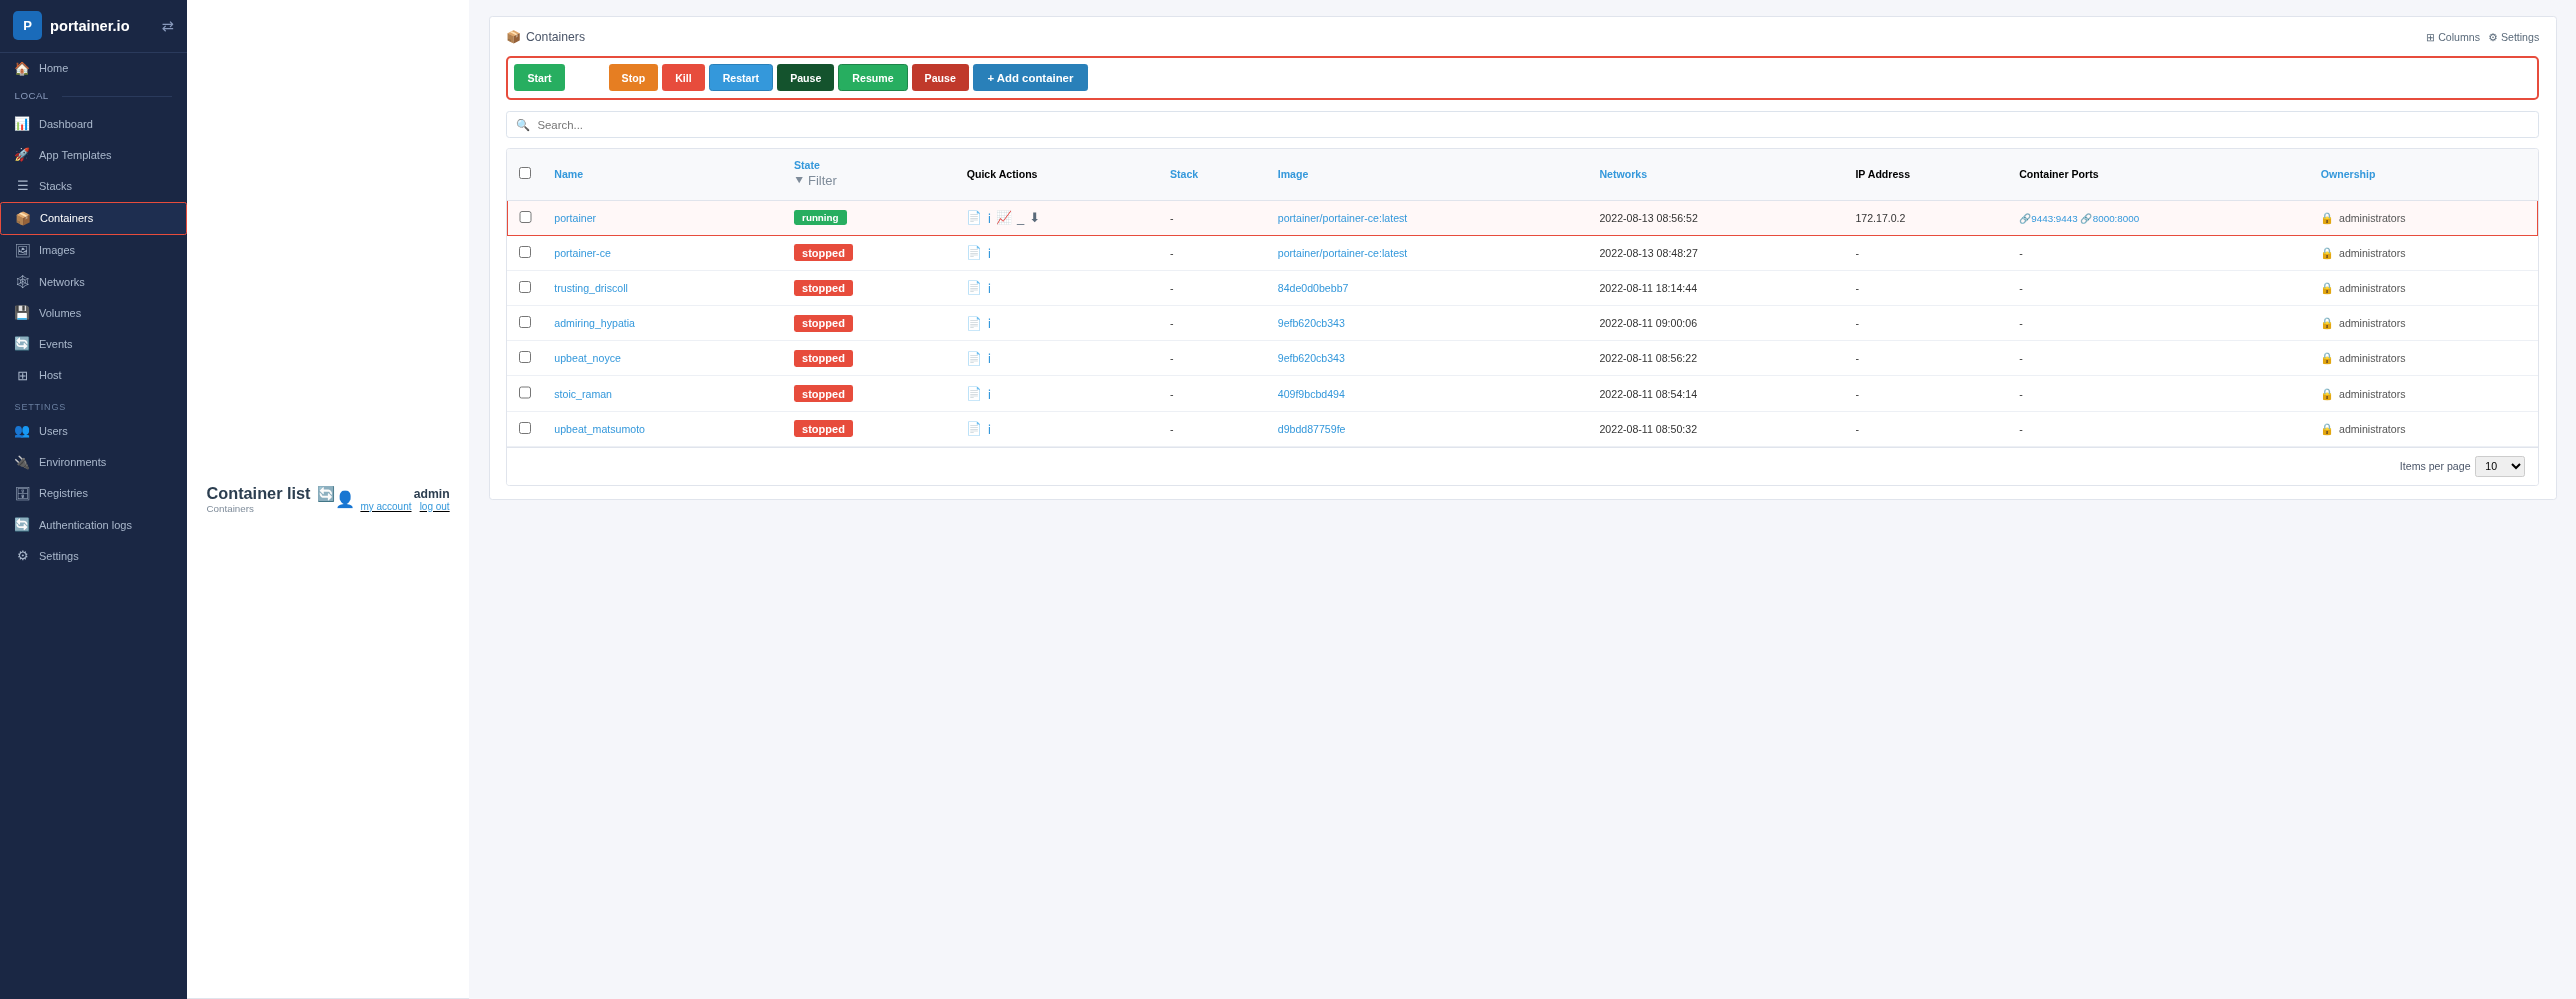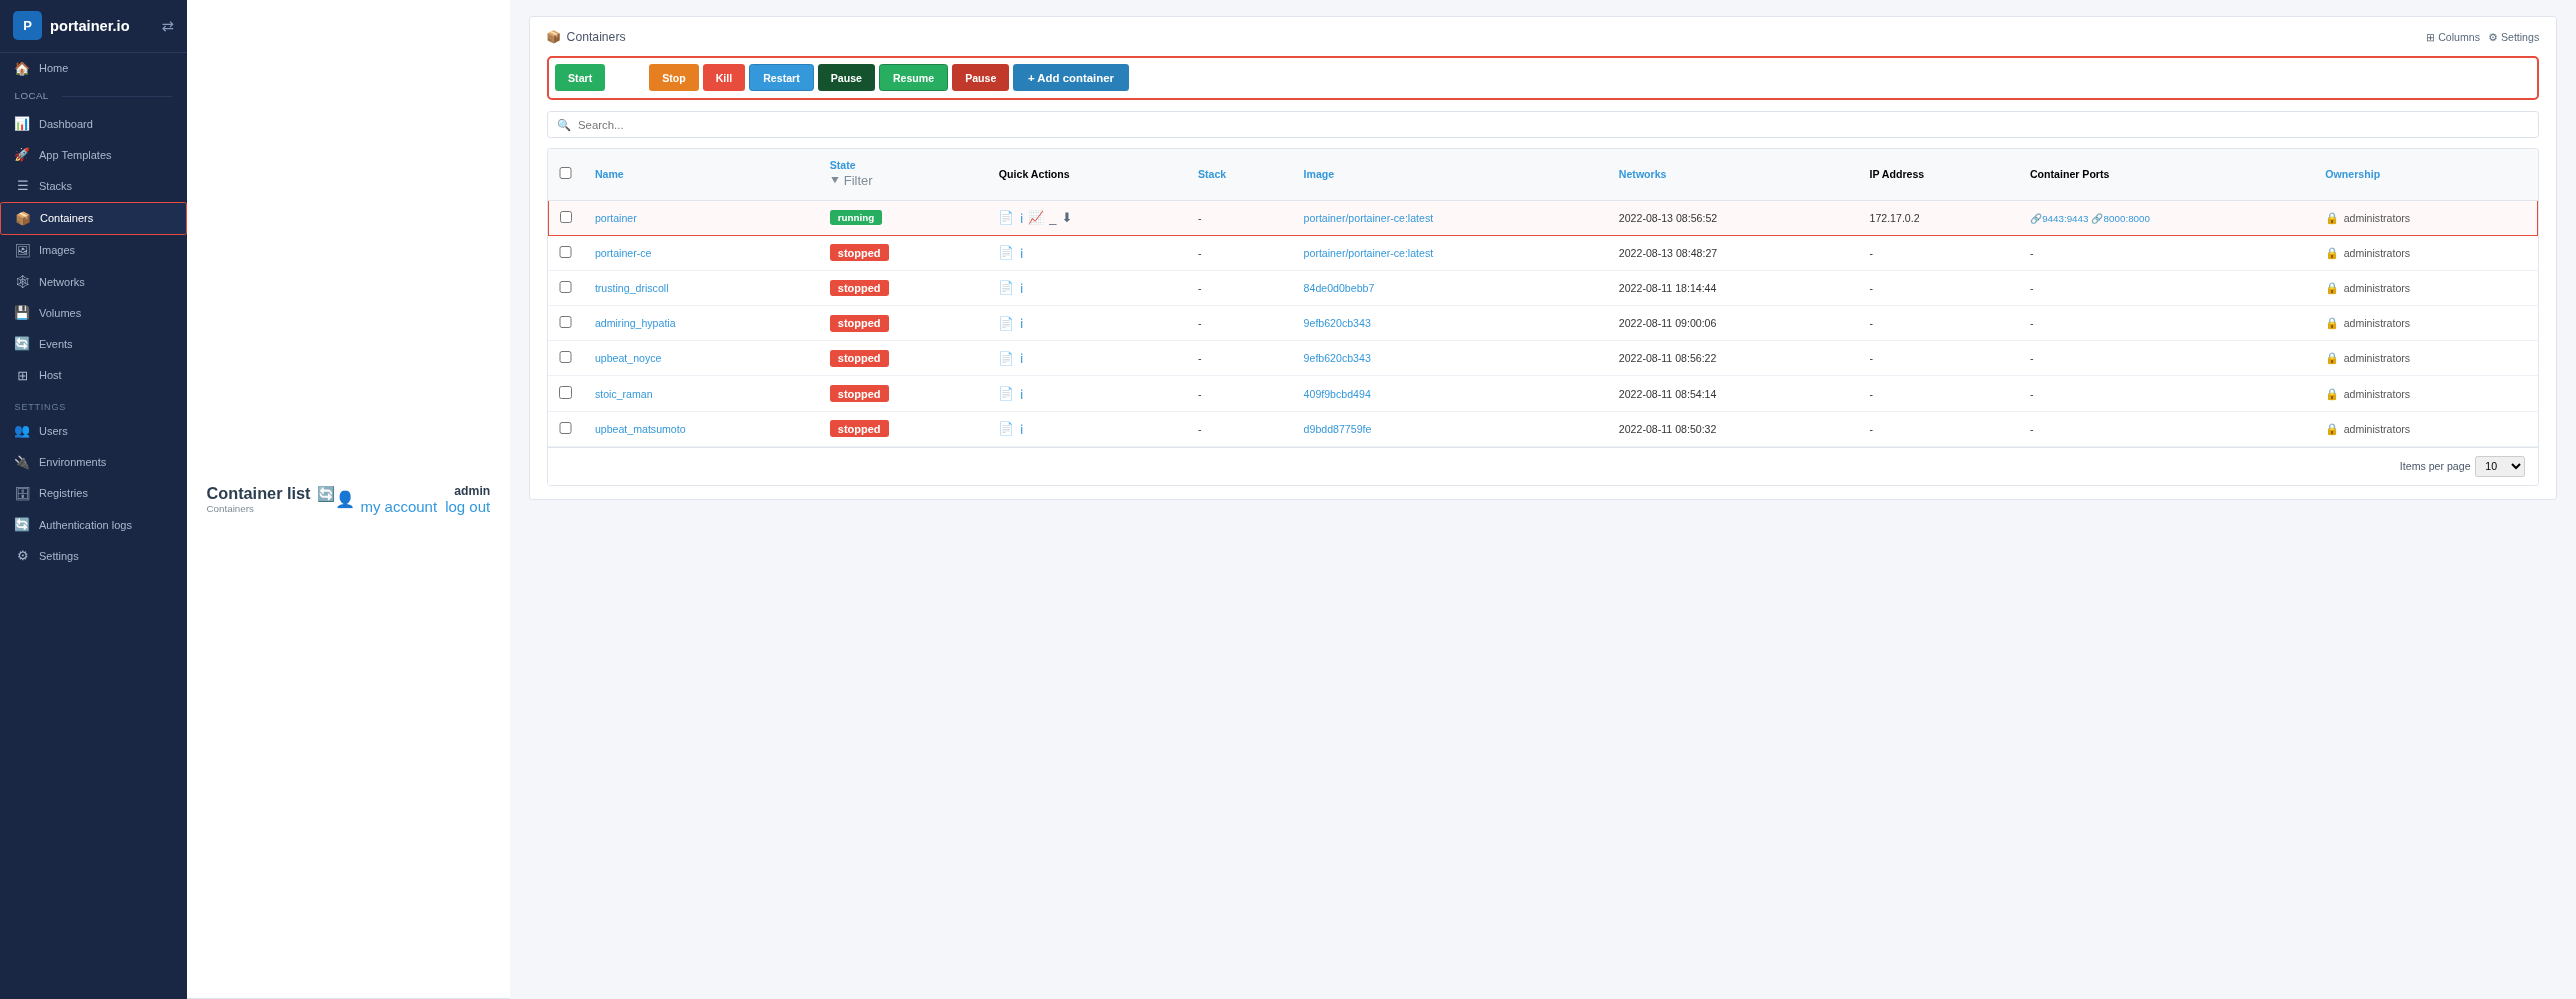--- a/index.html
+++ b/index.html
@@ -75,21 +75,21 @@
       background: white;
       border-bottom: 0.8px solid #e0e4ec;
       min-height: 46px;
     }
     #topbar .title-area { display: flex; flex-direction: column; }
     #topbar .page-title { font-size: 16.3px; font-weight: bold; color: #2c3e50; display: flex; align-items: center; gap: 6.5px; }
     #topbar .breadcrumb { font-size: 9.8px; color: #7f8c9a; }
     #topbar .user-area { display: flex; align-items: center; gap: 4.9px; }
     #topbar .user-icon { font-size: 16.3px; color: #2c3e50; }
     #topbar .username { font-weight: bold; font-size: 12.2px; color: #2c3e50; }
-    #topbar .user-links { display: flex; gap: 8.1px; font-size: 15px; }
+    #topbar .user-links { display: flex; gap: 8.1px; font-size: 10px; text-decoration: underline; }
     #topbar .user-links a { color: #3498db; text-decoration: none; }
 
     #content {
       flex: 1;
       overflow-y: auto;
       padding: 16.3px 19.5px;
       background: #f5f6fa;
     }
 
     .toolbar-section {

